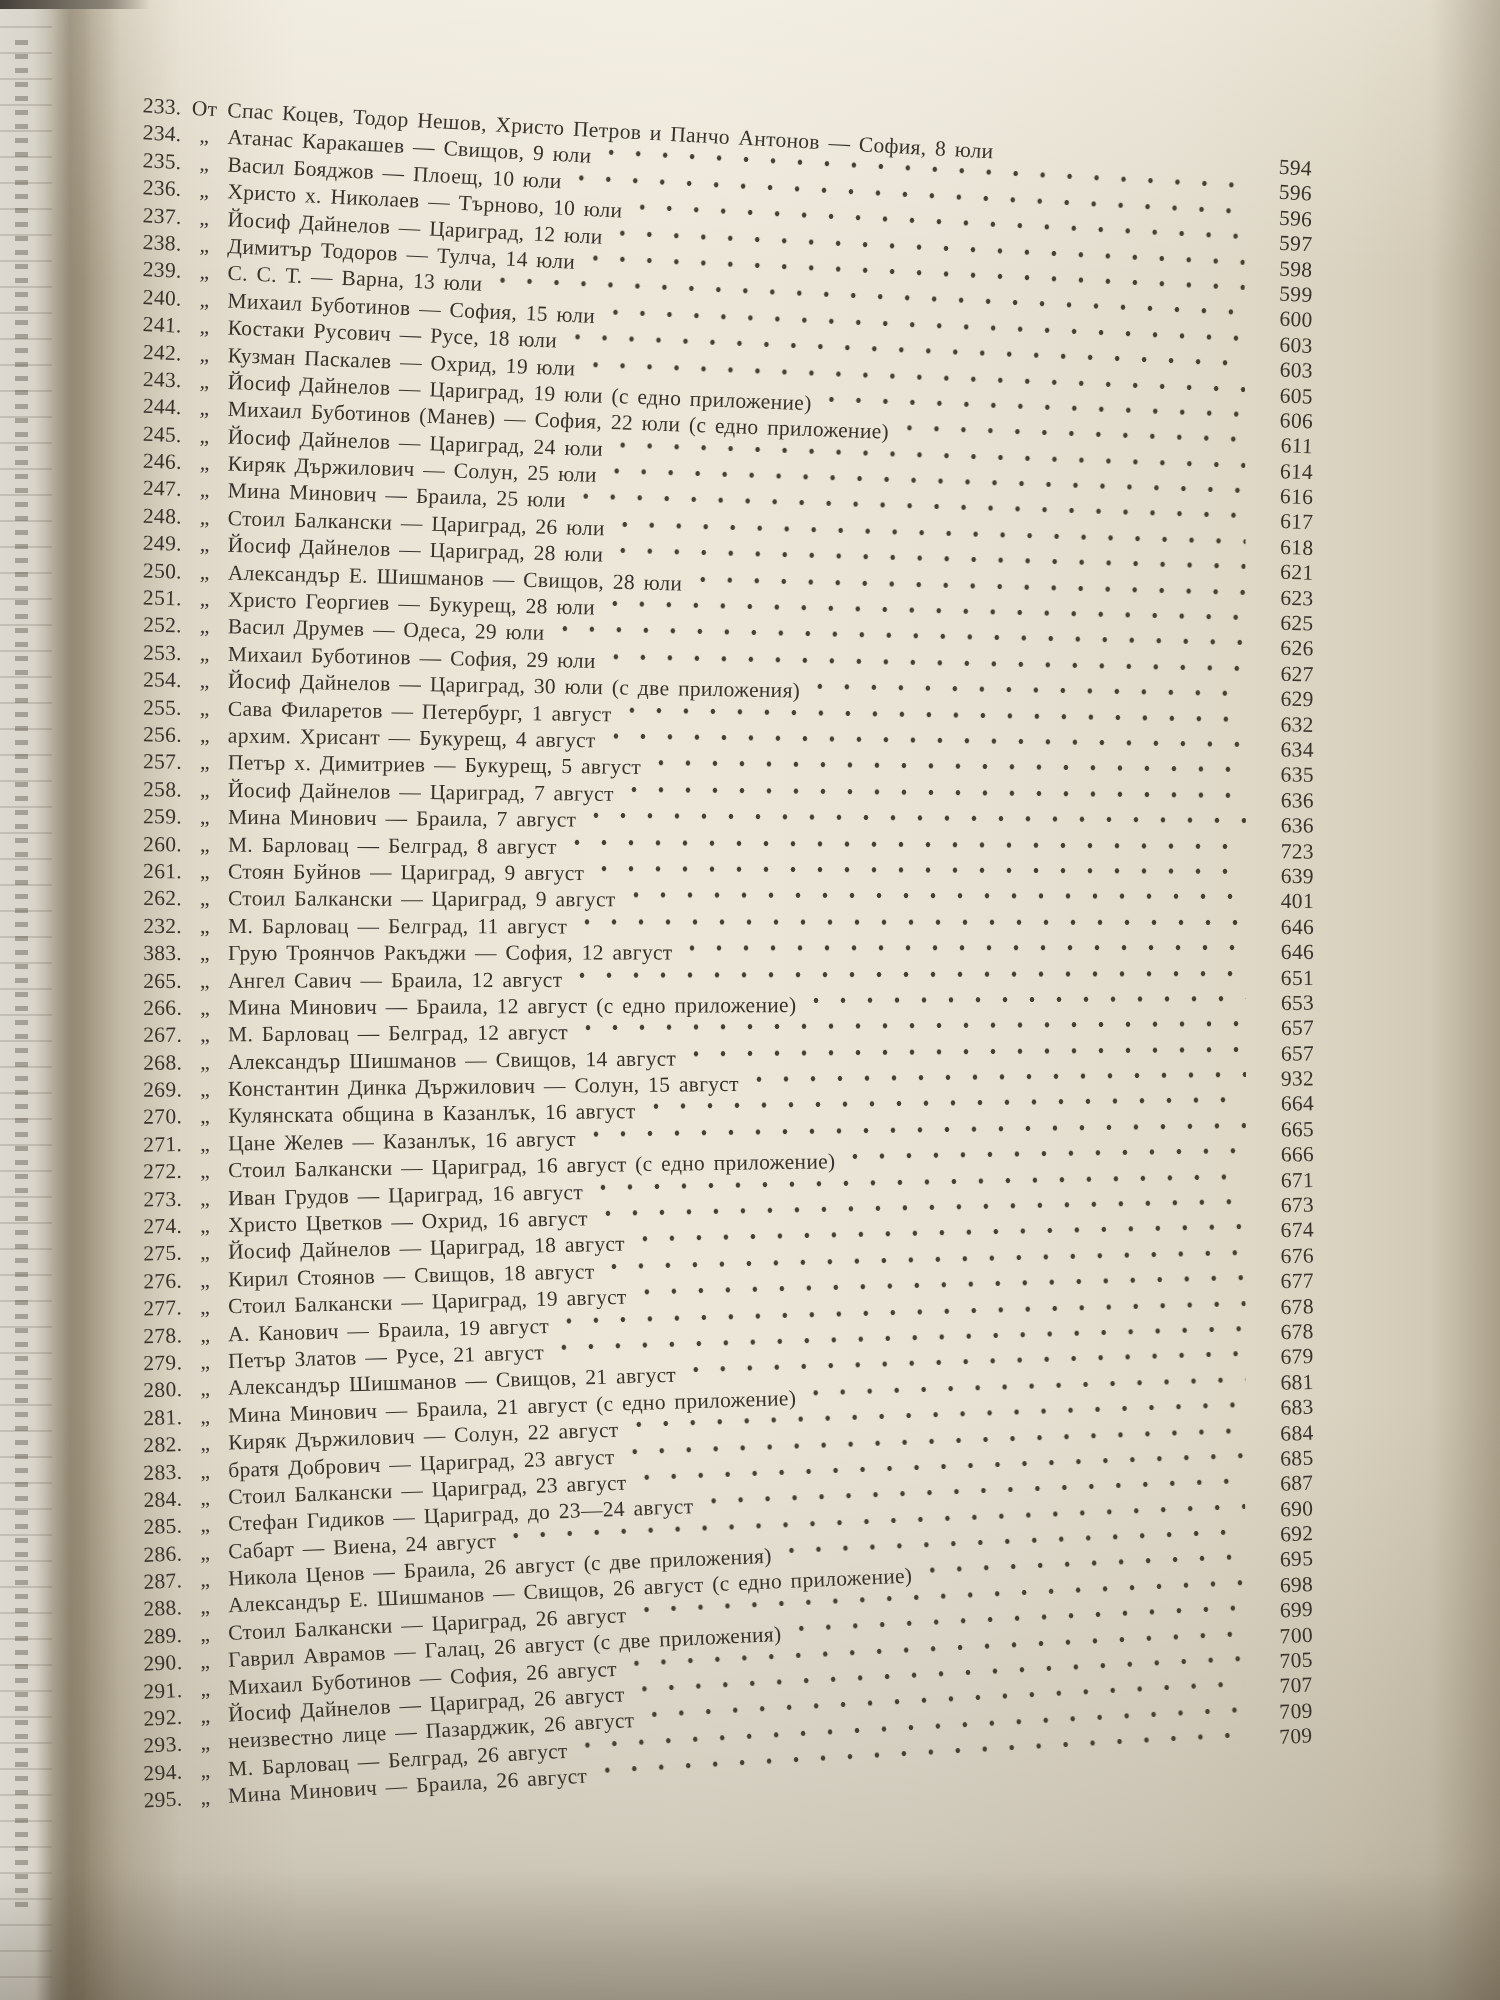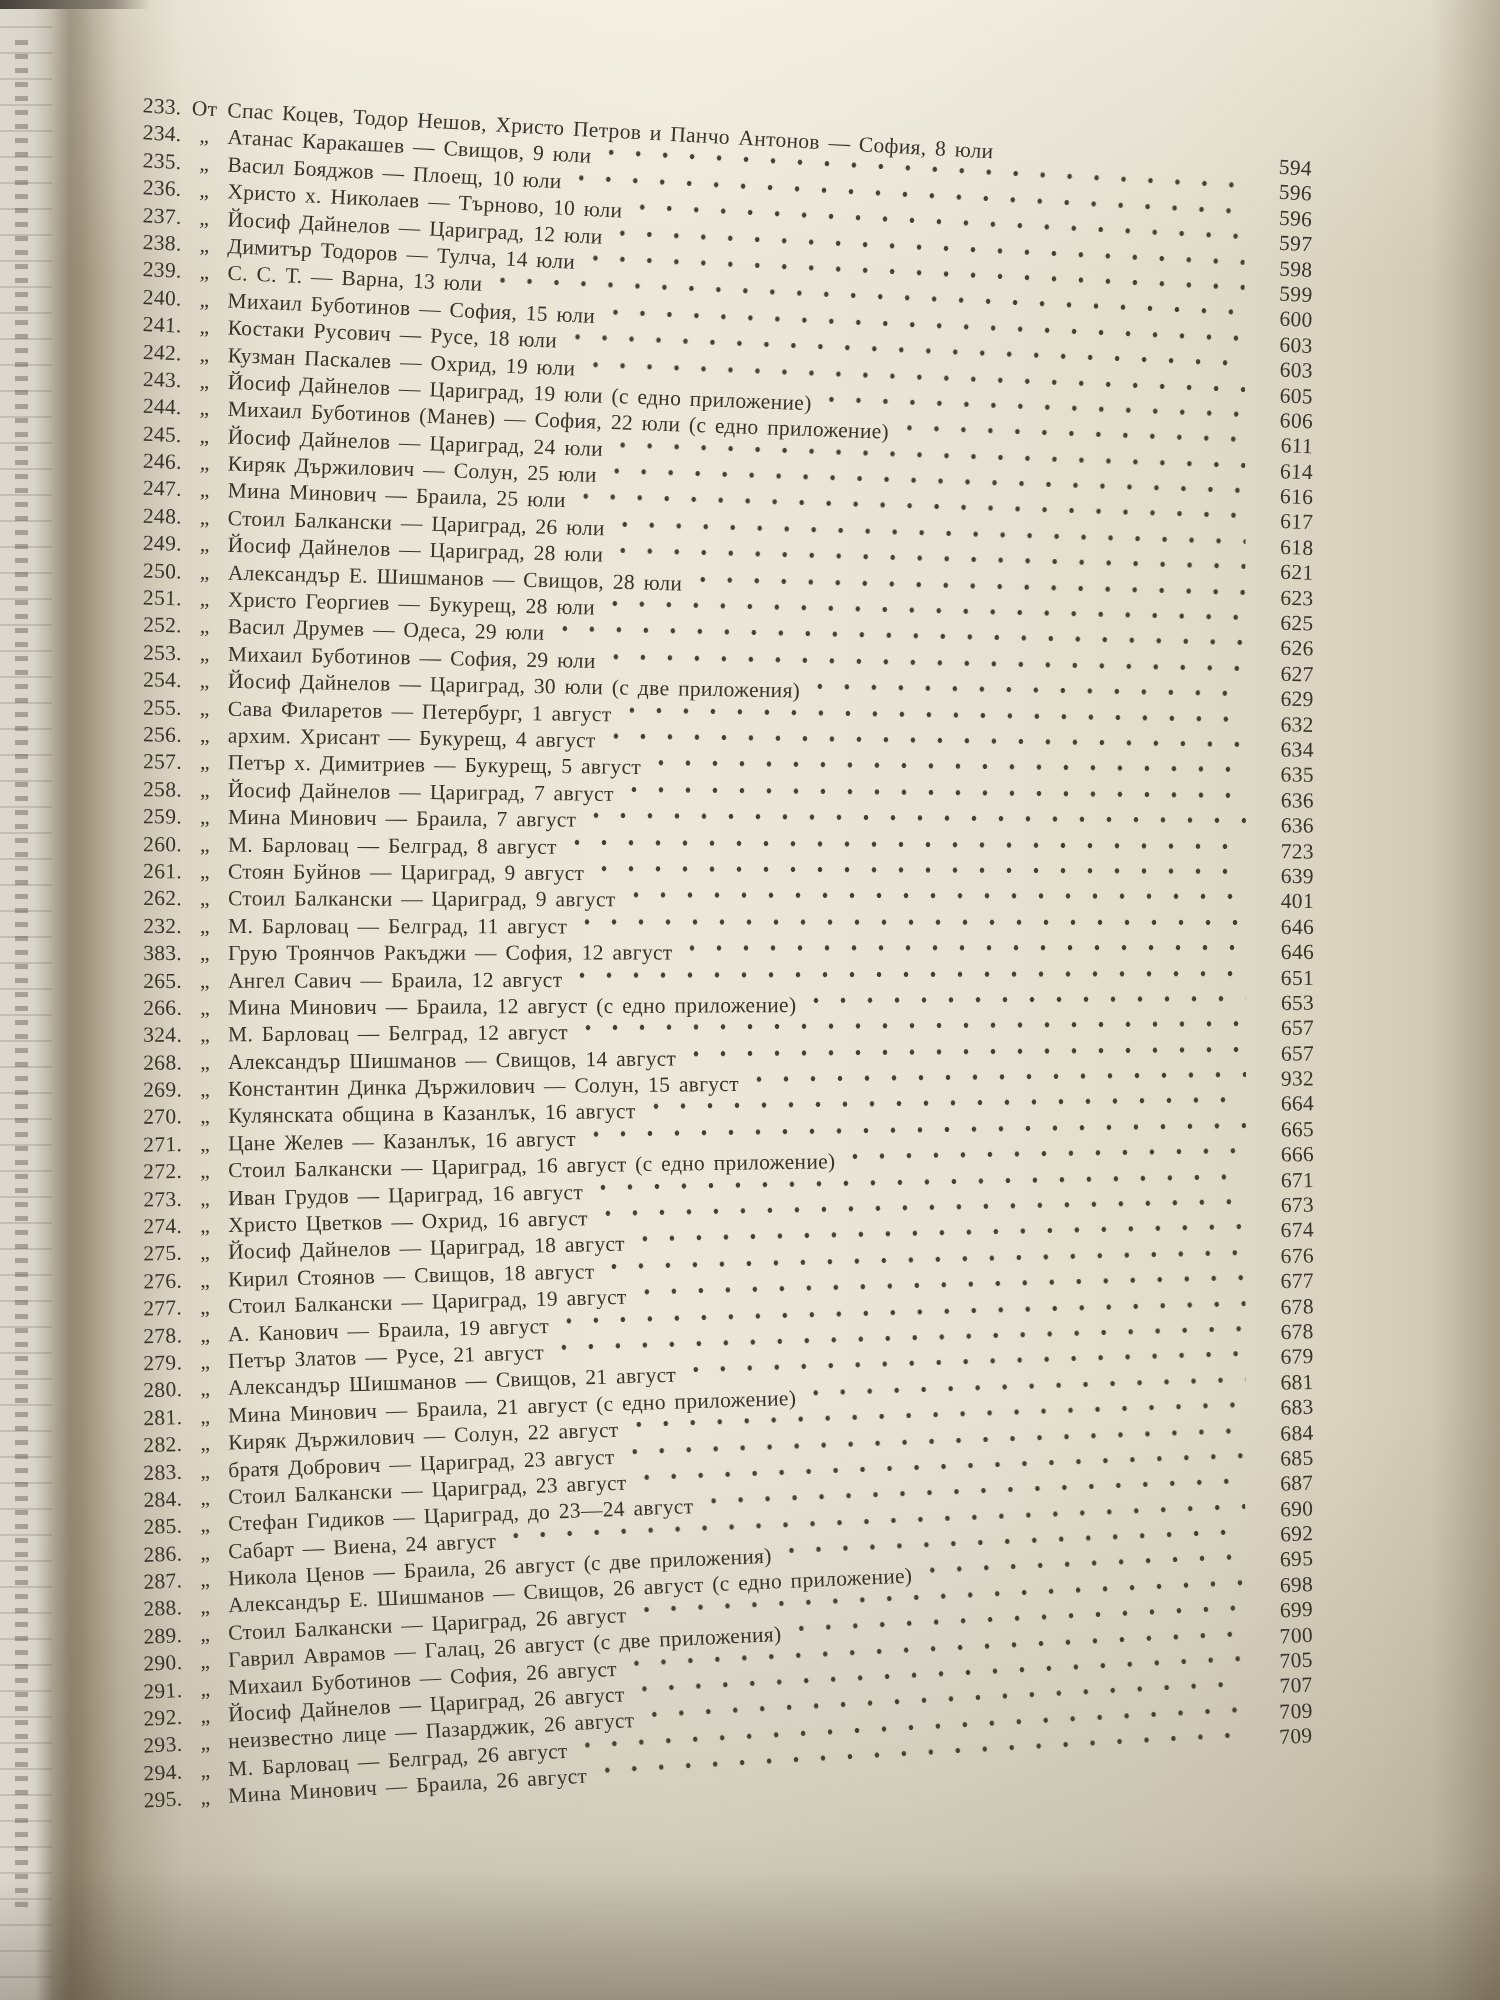--- a/index.html
+++ b/index.html
@@ -365,21 +365,21 @@
 
   <div class="row" style="transform: rotate(-0.25deg);">
     <span class="num">266.</span>
     <span class="lead">„</span>
     <span class="txt">Мина Минович — Браила, 12 август (с едно приложение)</span>
     <span class="dots"></span>
     <span class="pg">653</span>
   </div>
 
   <div class="row" style="transform: rotate(-0.35deg);">
-    <span class="num">324.</span>
+    <span class="num">267.</span>
     <span class="lead">„</span>
     <span class="txt">М. Барловац — Белград, 12 август</span>
     <span class="dots"></span>
     <span class="pg">657</span>
   </div>
 
   <div class="row" style="transform: rotate(-0.46deg);">
     <span class="num">268.</span>
     <span class="lead">„</span>
     <span class="txt">Александър Шишманов — Свищов, 14 август</span>

